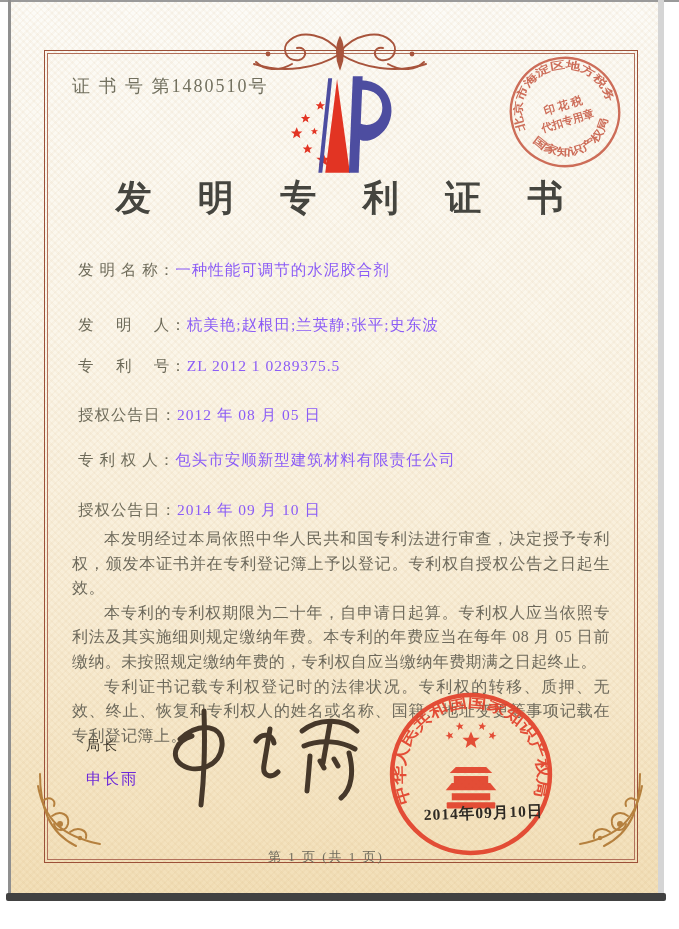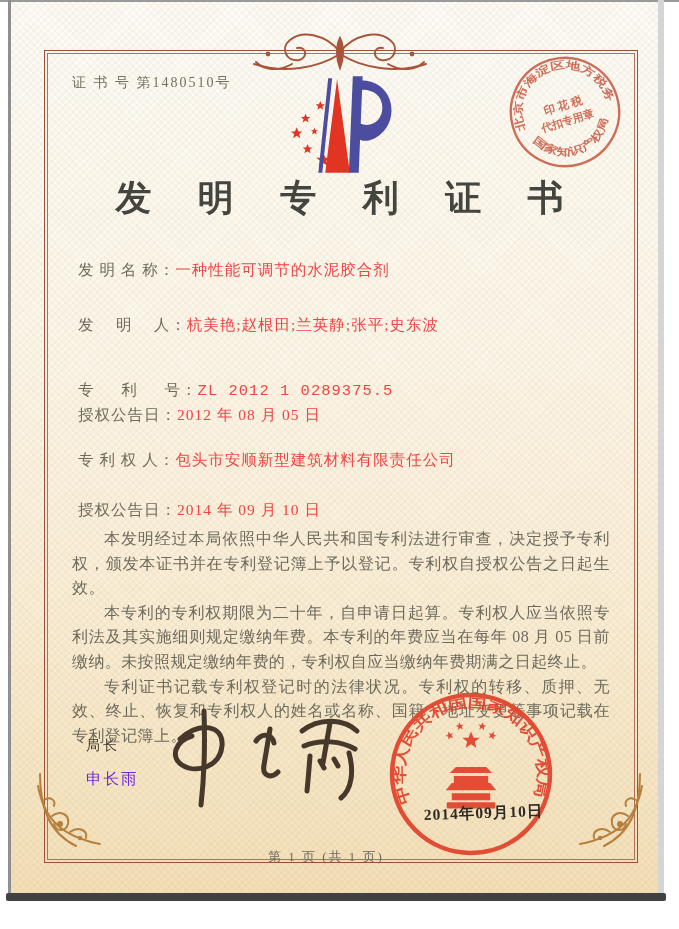--- a/index.html
+++ b/index.html
@@ -17,28 +17,28 @@
       repeating-linear-gradient(-45deg, rgba(190,140,70,.05) 0 2px, transparent 2px 5px),
       linear-gradient(180deg,#fcfbf7 0%,#fbf6ea 38%,#f8edd6 68%,#f4e3c0 92%,#f2dfb8 100%);}
   
   .frame{position:absolute;left:44px;top:50px;width:592px;height:811px;border:1.6px solid #9c5038;}
   .frame-inner{position:absolute;left:2px;top:2px;right:2px;bottom:2px;border:1px solid #b2705a;}
   .ornament-top{position:absolute;left:238px;top:24px;width:204px;height:56px;}
   .corner-orn{position:absolute;width:86px;height:88px;}
   .corner-bl{left:30px;top:766px;}
   .corner-br{left:564px;top:766px;transform:scaleX(-1);}
   
-  .cert-no{position:absolute;left:72px;top:74px;font-size:14px;letter-spacing:2px;color:#72705f;white-space:pre;}
+  .cert-no{position:absolute;left:72px;top:74px;font-size:18px;letter-spacing:2px;color:#72705f;white-space:pre;}
   .tax-stamp{position:absolute;left:501px;top:48px;width:128px;height:128px;transform:rotate(-17deg);opacity:.88;}
   .logo{position:absolute;left:277px;top:74px;width:128px;height:104px;}
   .title{position:absolute;left:0;top:174px;width:679px;text-align:center;font-size:36px;
          font-weight:600;color:#45453f;letter-spacing:.52em;text-indent:.52em;white-space:pre;}
   .field{position:absolute;left:78px;font-size:15.5px;color:#6e6b5a;letter-spacing:1px;white-space:pre;}
-  .field .val{color:#ef4444;margin-top:16px;}
-  .f0{top:260px;} .f1{top:315px;} .f2{top:380px;font-family:Liberation Mono, monospace;} .f3{top:405px;} .f4{top:450px;} .f5{top:500px;}
+  .field .val{color:#8b5cf6;margin-top:16px;}
+  .f0{top:260px;} .f1{top:315px;} .f2{top:356px;} .f3{top:405px;} .f4{top:450px;} .f5{top:500px;}
   .paras{position:absolute;left:72px;top:527px;width:538px;}
   .paras p{margin:0;text-indent:2em;font-size:16px;line-height:24.6px;color:#6e6a5c;
            text-align:justify;letter-spacing:.4px;}
   .director-title{position:absolute;left:86px;top:737px;font-size:14px;color:#403a2e;letter-spacing:3px;}
   .director-name{position:absolute;left:86px;top:769px;font-size:15.5px;color:#6d28d9;letter-spacing:2px;}
   .signature{position:absolute;left:152px;top:700px;width:220px;height:112px;}
   .seal{position:absolute;left:383px;top:688px;width:176px;height:172px;opacity:.93;}
   .seal-date{position:absolute;left:396px;top:803px;width:175px;text-align:center;font-size:15.5px;
              font-weight:bold;color:#2e2a24;letter-spacing:1px;transform:rotate(-2deg);white-space:pre;}
   .footer{position:absolute;left:16px;top:848px;width:620px;text-align:center;font-size:13px;

